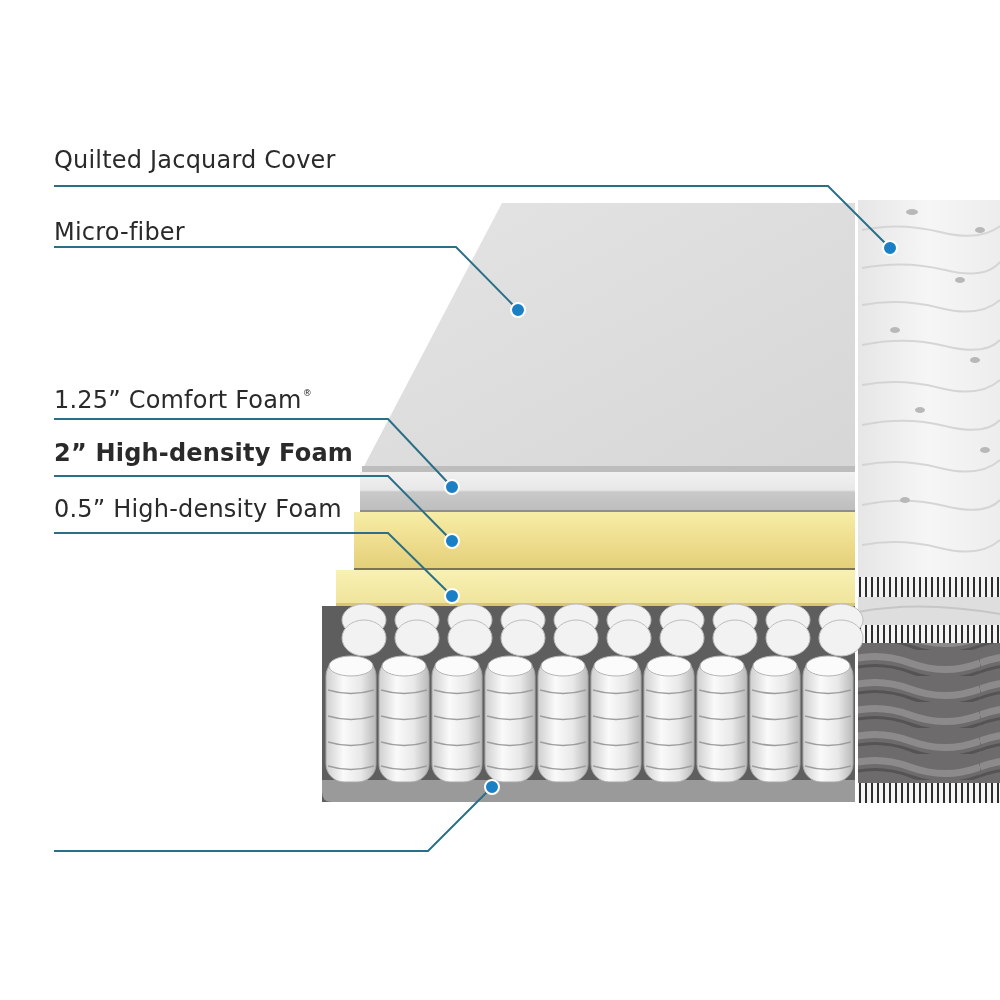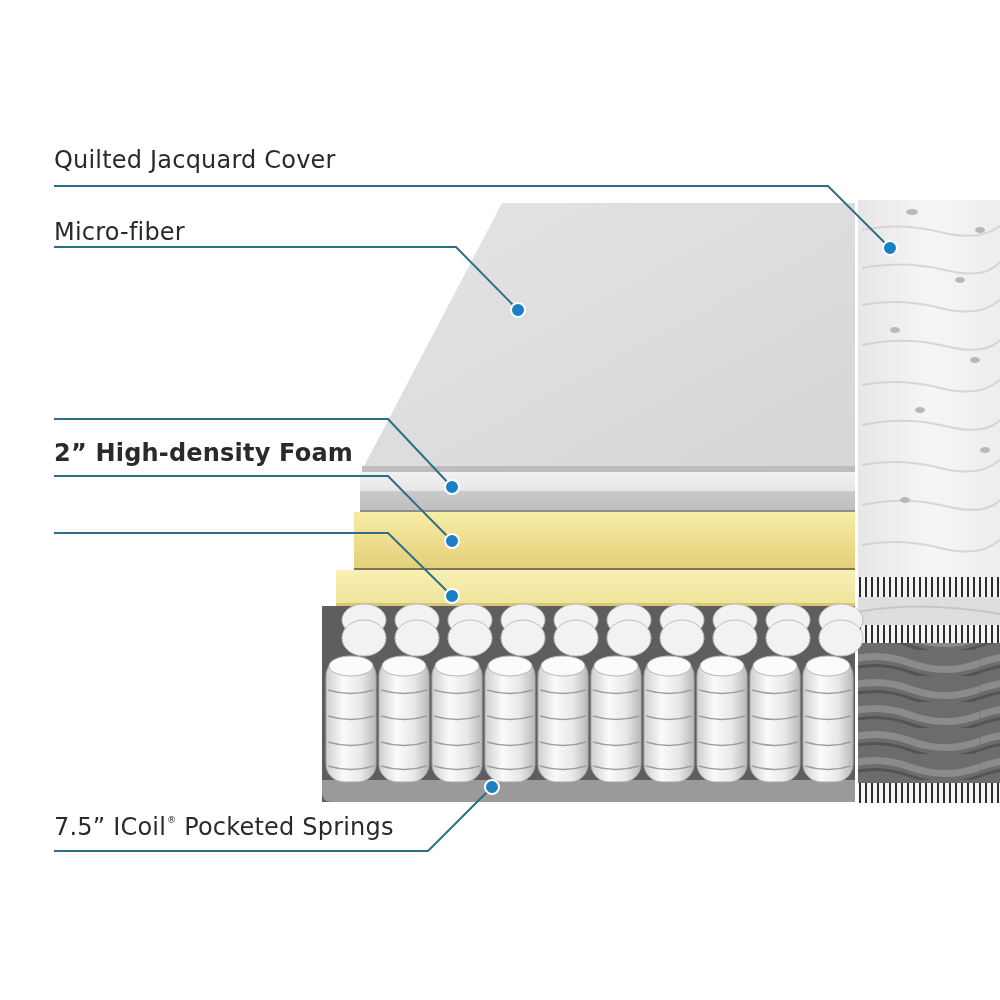--- a/index.html
+++ b/index.html
@@ -215,20 +215,23 @@
       <circle cx="492" cy="787" r="7"></circle>
     </g>
   </svg>
 
   <div class="label" style="top:148px;">
     <span>Quilted Jacquard Cover</span>
   </div>
   <div class="label" style="top:220px;">
     <span>Micro-fiber</span>
   </div>
+  <div class="label" style="top:388px;">
+    <span>1.25” Comfort Foam</span><sup>®</sup>
+  </div>
   <div class="label" style="top:441px;font-weight:bold;">
     <span>2” High-density Foam</span>
   </div>
-  <div class="label" style="top:815px;">
-    <span>7.5” ICoil</span><sup>®</sup><span> Pocketed Springs</span>
+  <div class="label" style="top:497px;">
+    <span>0.5” High-density Foam</span>
   </div>
 
 </div>
 
 </body></html>

